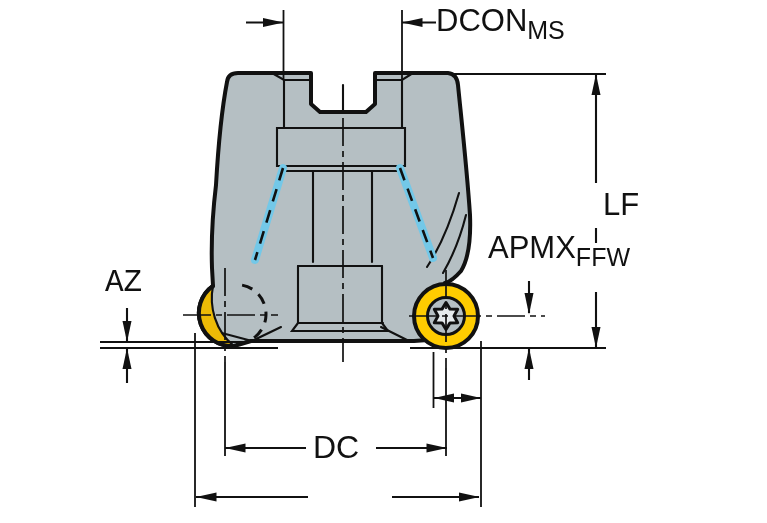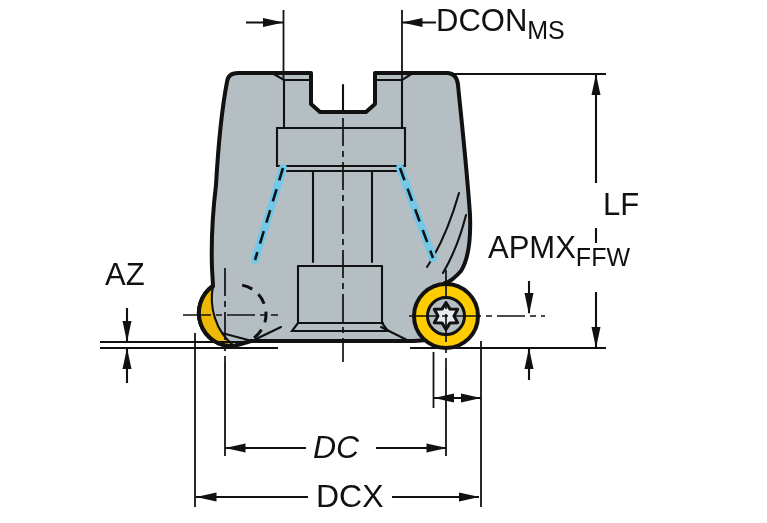--- a/index.html
+++ b/index.html
@@ -173,19 +173,18 @@
     <polygon class="ah" points="479.5,497 459,492.5 459,501.5"></polygon>
   </g>
 </svg>
 
   <div class="lbl" style="left:436px; top:5px;"><span>DCON</span><span class="sub">MS</span></div>
 
   <div class="lbl" style="left:603px; top:189px;"><span>LF</span></div>
 
   <div class="lbl" style="left:478px; top:232px;margin-left:10px;"><span>APMX</span><span class="sub">FFW</span></div>
 
-  <div class="lbl" style="left:105px; top:259px;"><span>AZ</span></div>
+  <div class="lbl" style="left:105px; top:267px;font-family:Liberation Mono, monospace;"><span>AZ</span></div>
 
 
-  <div class="lbl lbl-big" style="left:313px; top:431px;font-style:italic;"><span>DC</span></div>
+  <div class="lbl lbl-big" style="left:313px; top:431px;"><span>DC</span></div>
 
-  <div class="lbl lbl-big" style="left:316px; top:480px;"><span>DCX</span></div>
 </div>
 
 </body></html>

